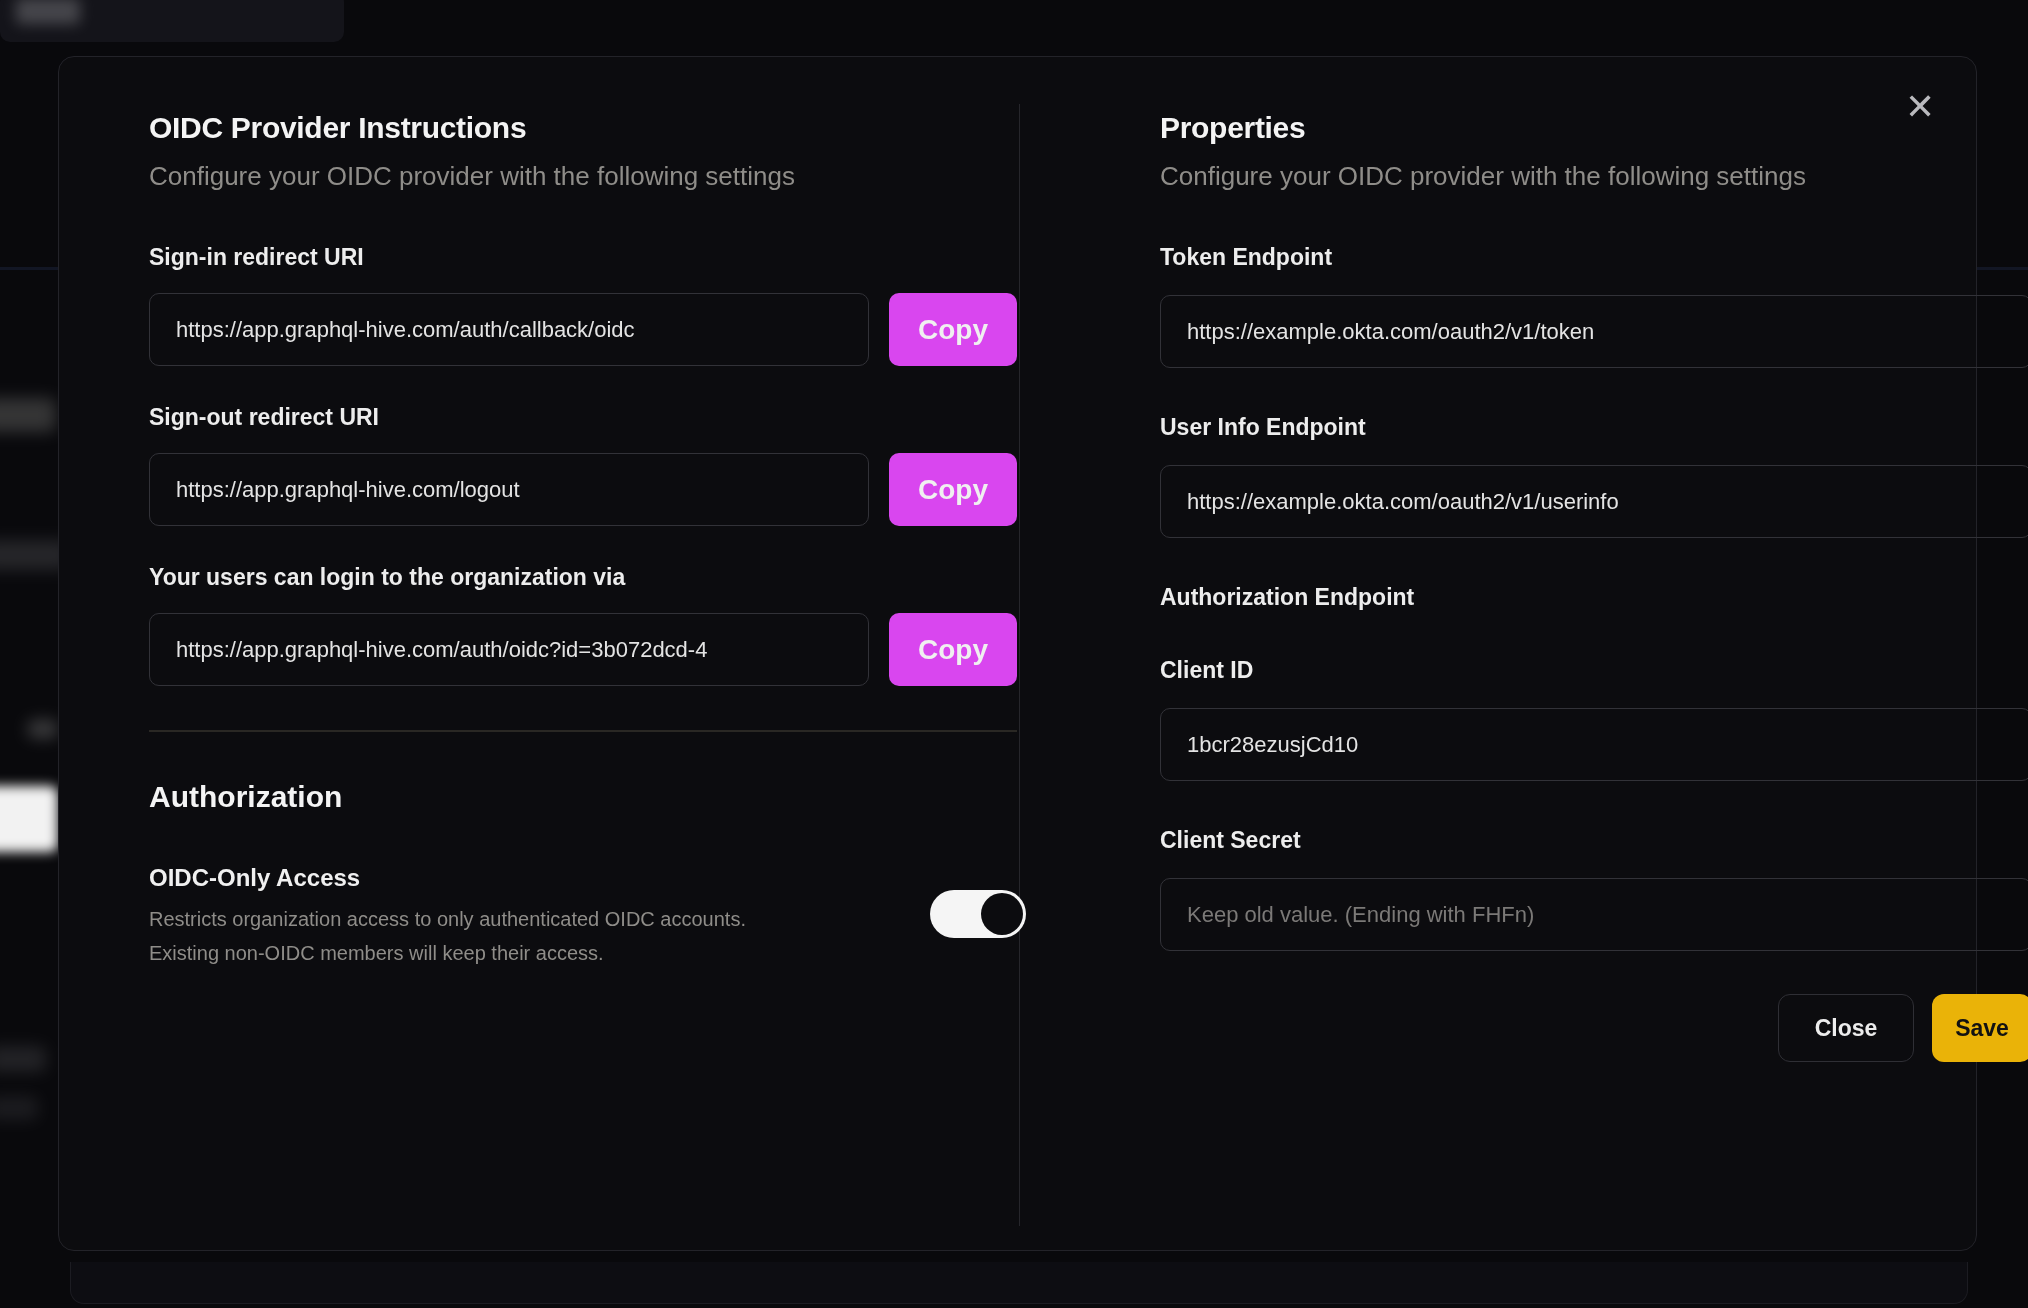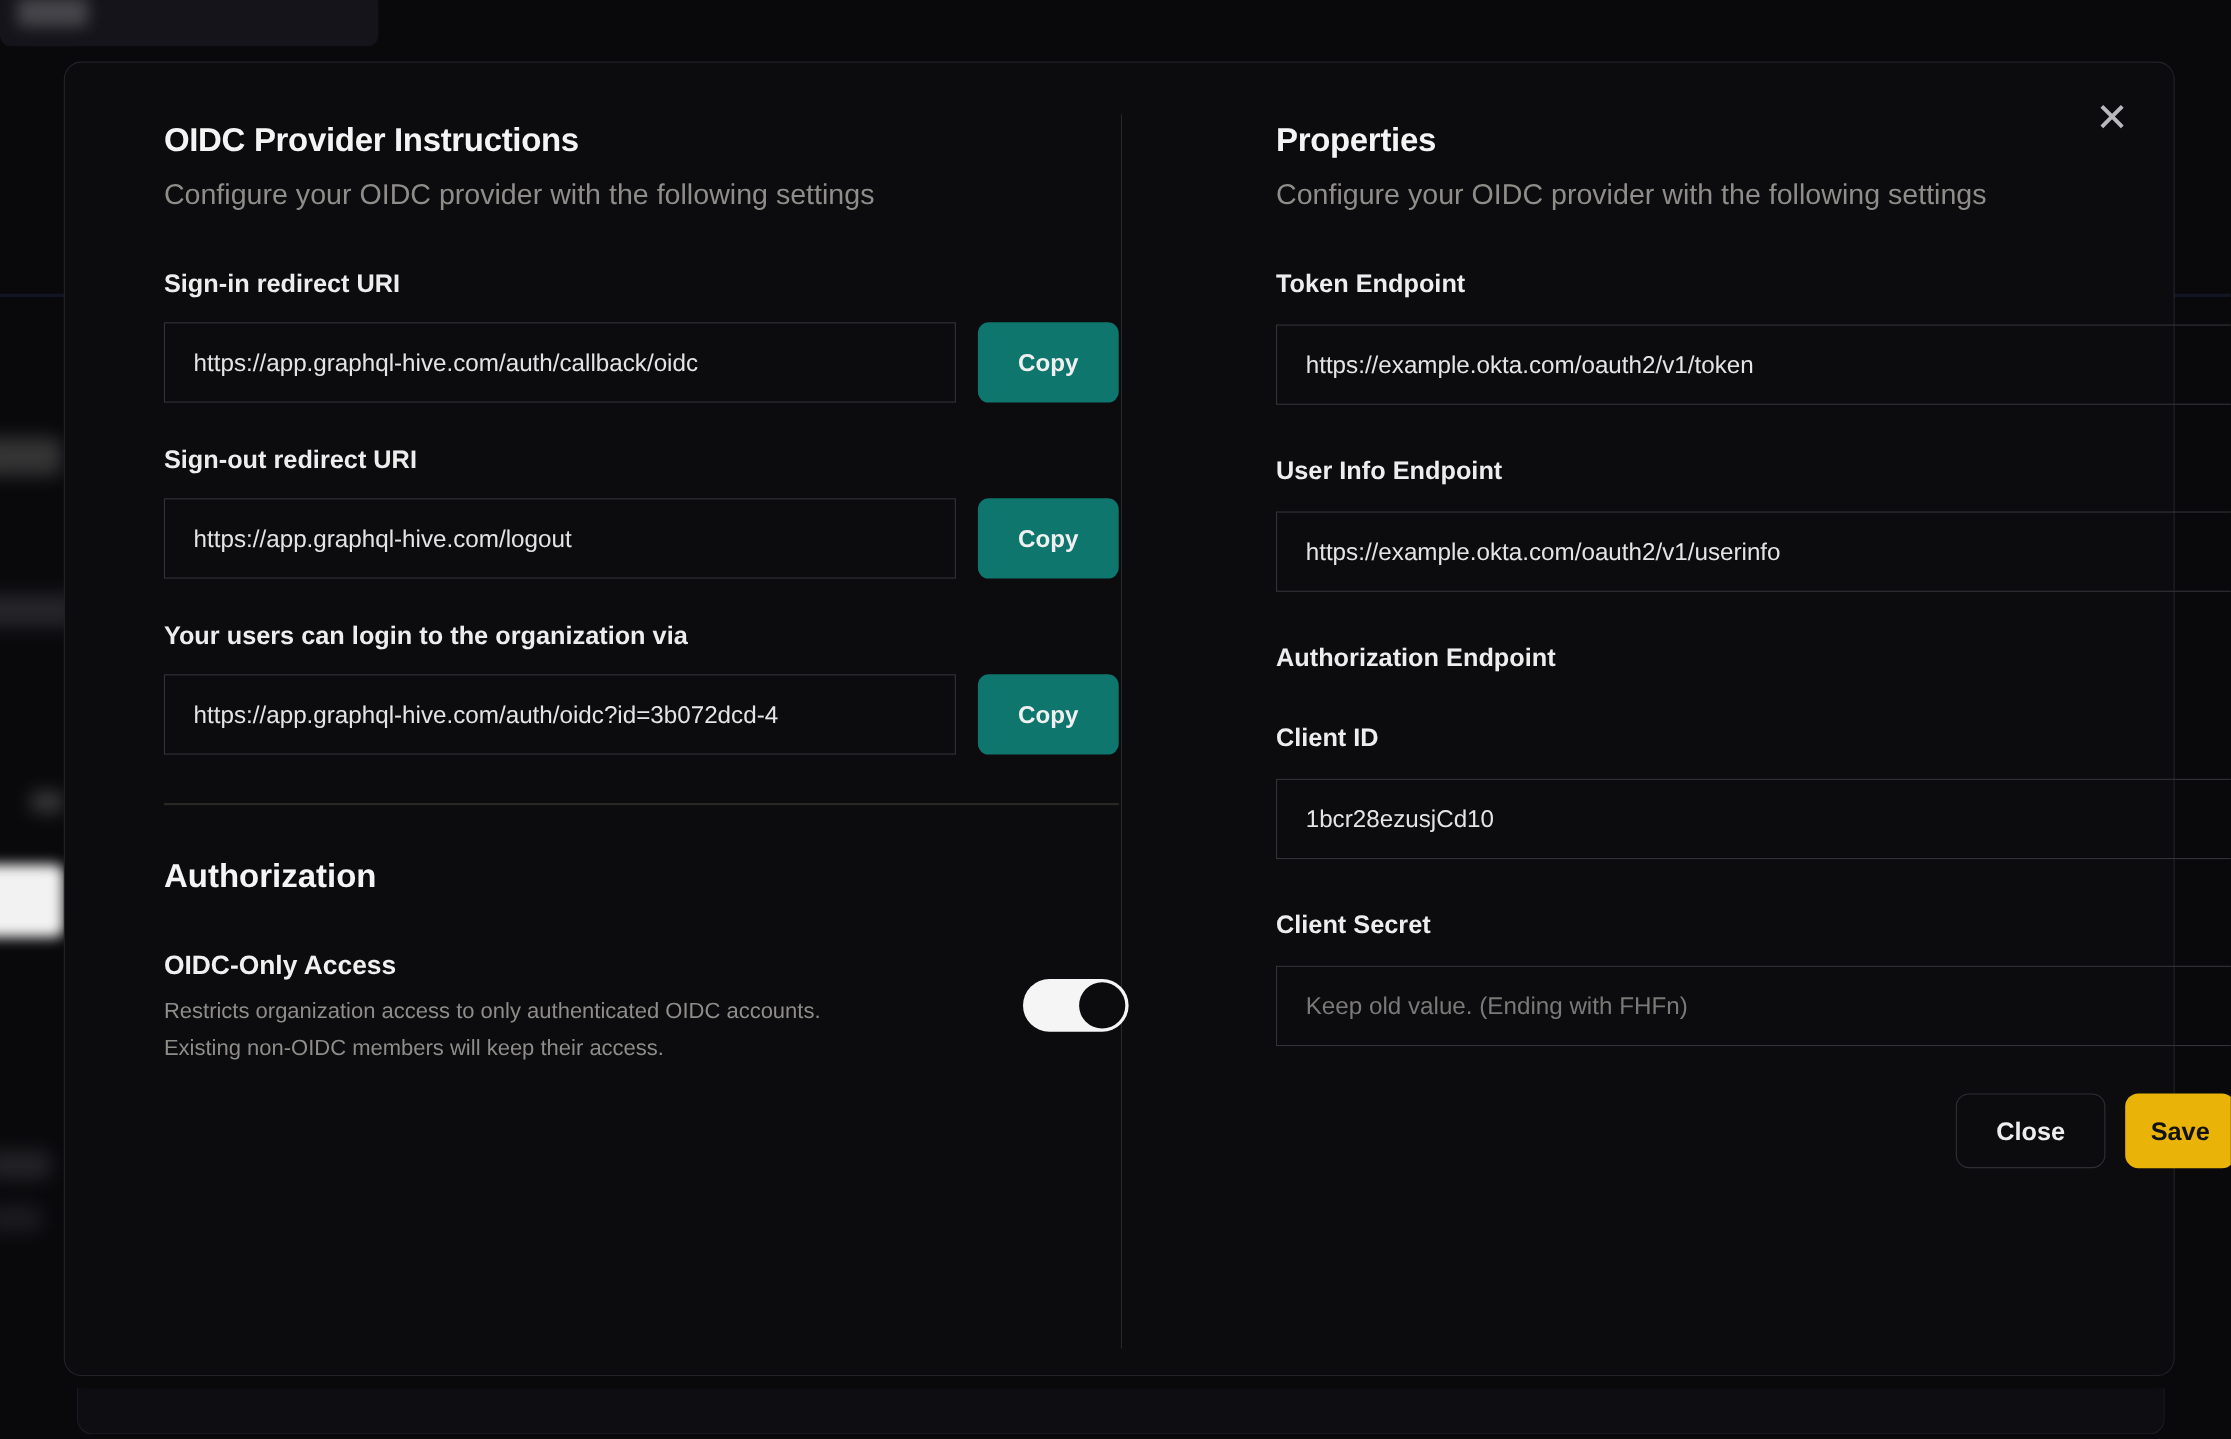--- a/index.html
+++ b/index.html
@@ -68,29 +68,29 @@
     font-size:23px; font-weight:600; color:#ededed;
   }
   .mt-first { margin-top:52px; }
   .mt-group { margin-top:38px; }
   .mt-group-r { margin-top:46px; }
 
   .field-row { display:flex; gap:20px; margin-top:22px; }
   .text-input {
     flex:1; min-width:0; height:73px;
     background:transparent;
-    border:1px solid #323238; border-radius:0;
+    border:1px solid #323238; border-radius:10px;
     color:#e4e4e4; font-size:22px; font-family:"Liberation Sans", sans-serif;
     padding:0 26px; outline:none;
   }
   .text-input::placeholder { color:#7b7977; opacity:1; }
   .copy-btn {
     width:128px; height:73px; flex:0 0 128px;
-    background:#0f766e; border:none; border-radius:10px;
-    color:#f0f0f0; font-size:22px; font-weight:600; cursor:pointer;
+    background:#d946ef; border:none; border-radius:10px;
+    color:#f0f0f0; font-size:28px; font-weight:600; cursor:pointer;
     font-family:"Liberation Sans", sans-serif;
   }
   .full-input { width:100%; margin-top:24px; display:block; }
 
   .h-divider { margin-top:44px; height:2px; background:#3a382f; opacity:.65; }
 
   .restrictions-title { margin-top:48px; font-size:30px; font-weight:700; color:#f4f4f4; }
   .restriction-row { margin-top:50px; position:relative; padding-right:130px; }
   .toggle-label { font-size:24px; font-weight:600; color:#f0f0f0; }
   .toggle-desc { margin-top:10px; font-size:20px; line-height:34px; color:#8f8d89; }

